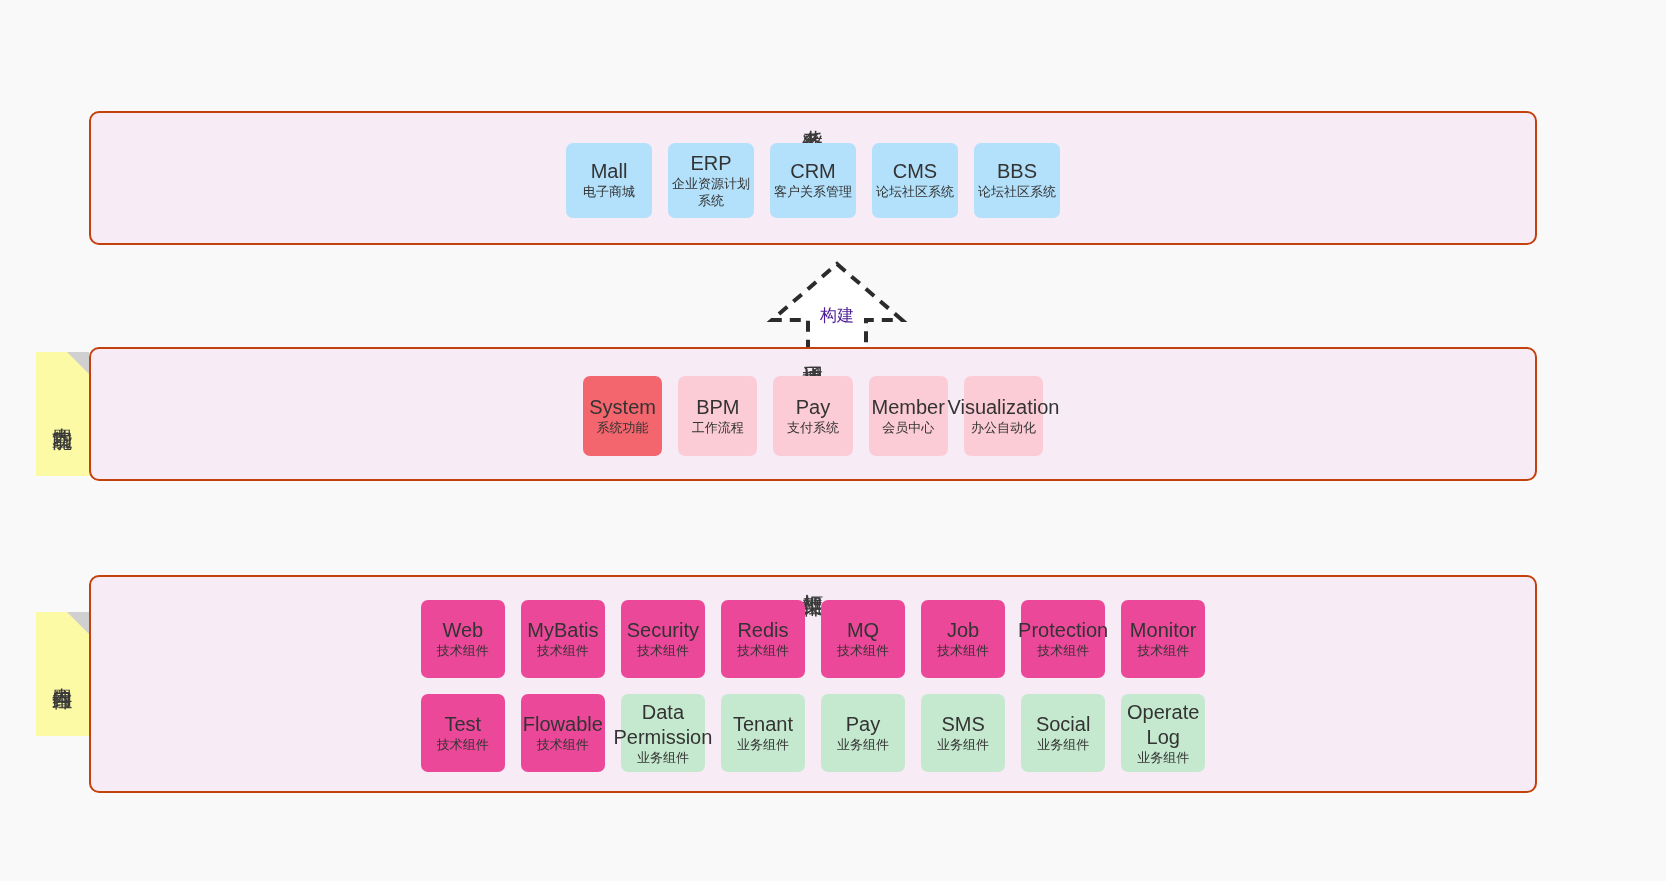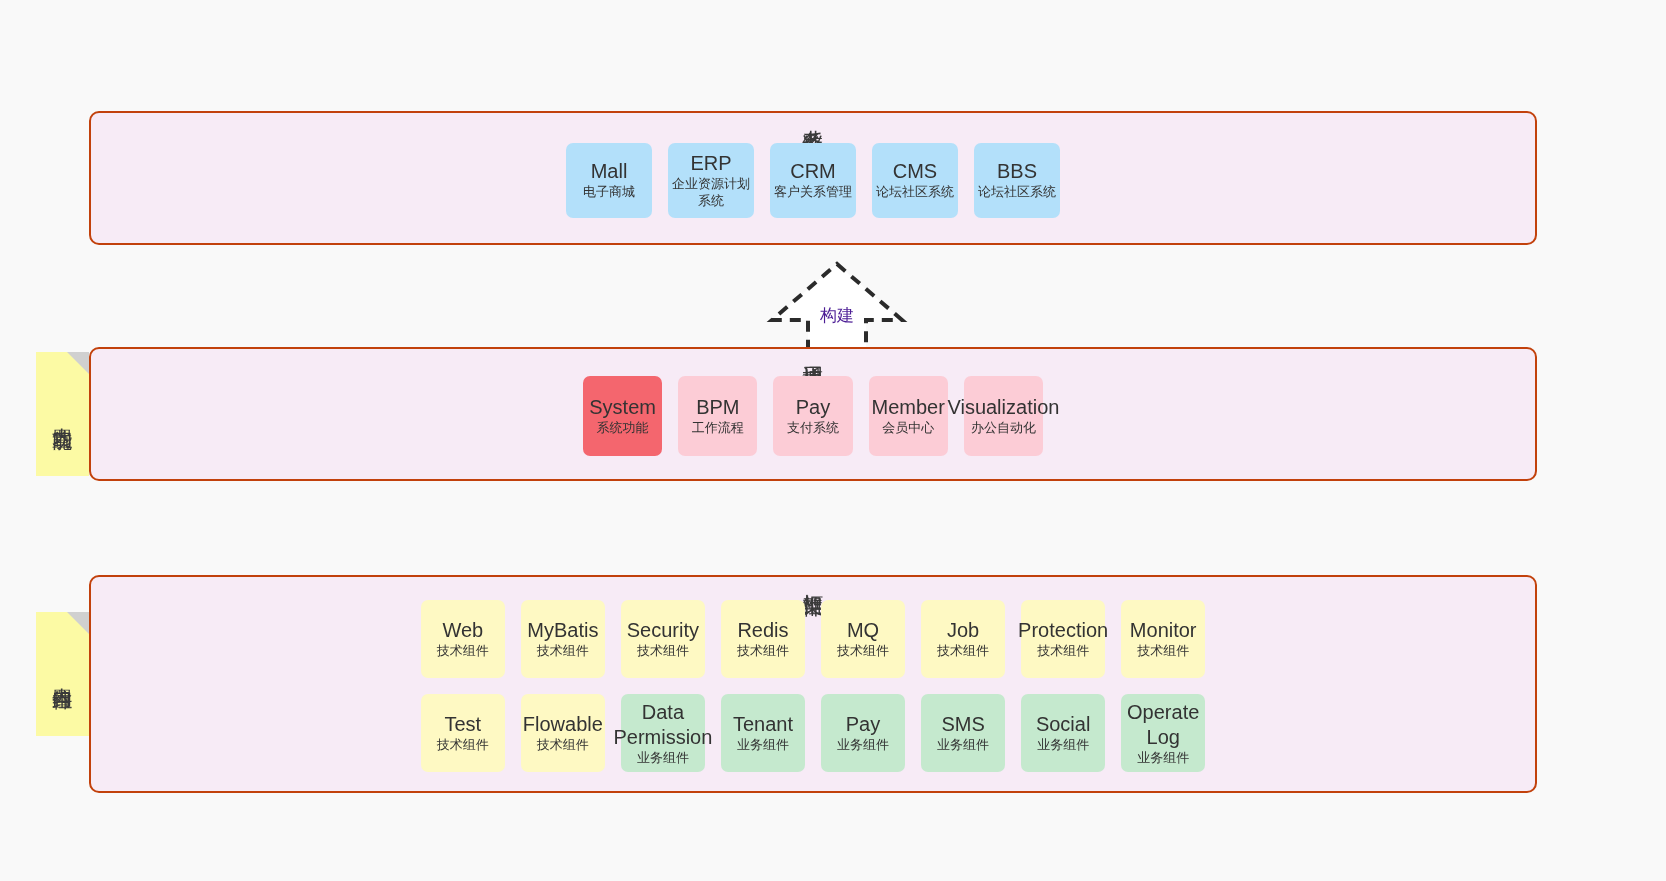--- a/index.html
+++ b/index.html
@@ -86,21 +86,21 @@
   .card .cn {
     font-size: 13px;
     line-height: 1.25;
     color: #333;
   }
 
   
   .c-blue       { background: #b3e0fa; }
   .c-red        { background: #f4666e; }
   .c-pink       { background: #fcccd6; }
-  .c-green      { background: #fef9c3; }
+  .c-green      { background: #ec4899; }
   .c-lightgreen { background: #c5e9ce; }
 
   
   #layer-business  { left: 89px;  top: 111px; width: 1448px; height: 134px; }
   #layer-business .card { height: 75px; }
 
   #layer-common    { left: 89px;  top: 347px; width: 1448px; height: 134px; }
   #layer-common .card { height: 80px; }
 
   #layer-framework { left: 89px;  top: 575px; width: 1448px; height: 218px; }

